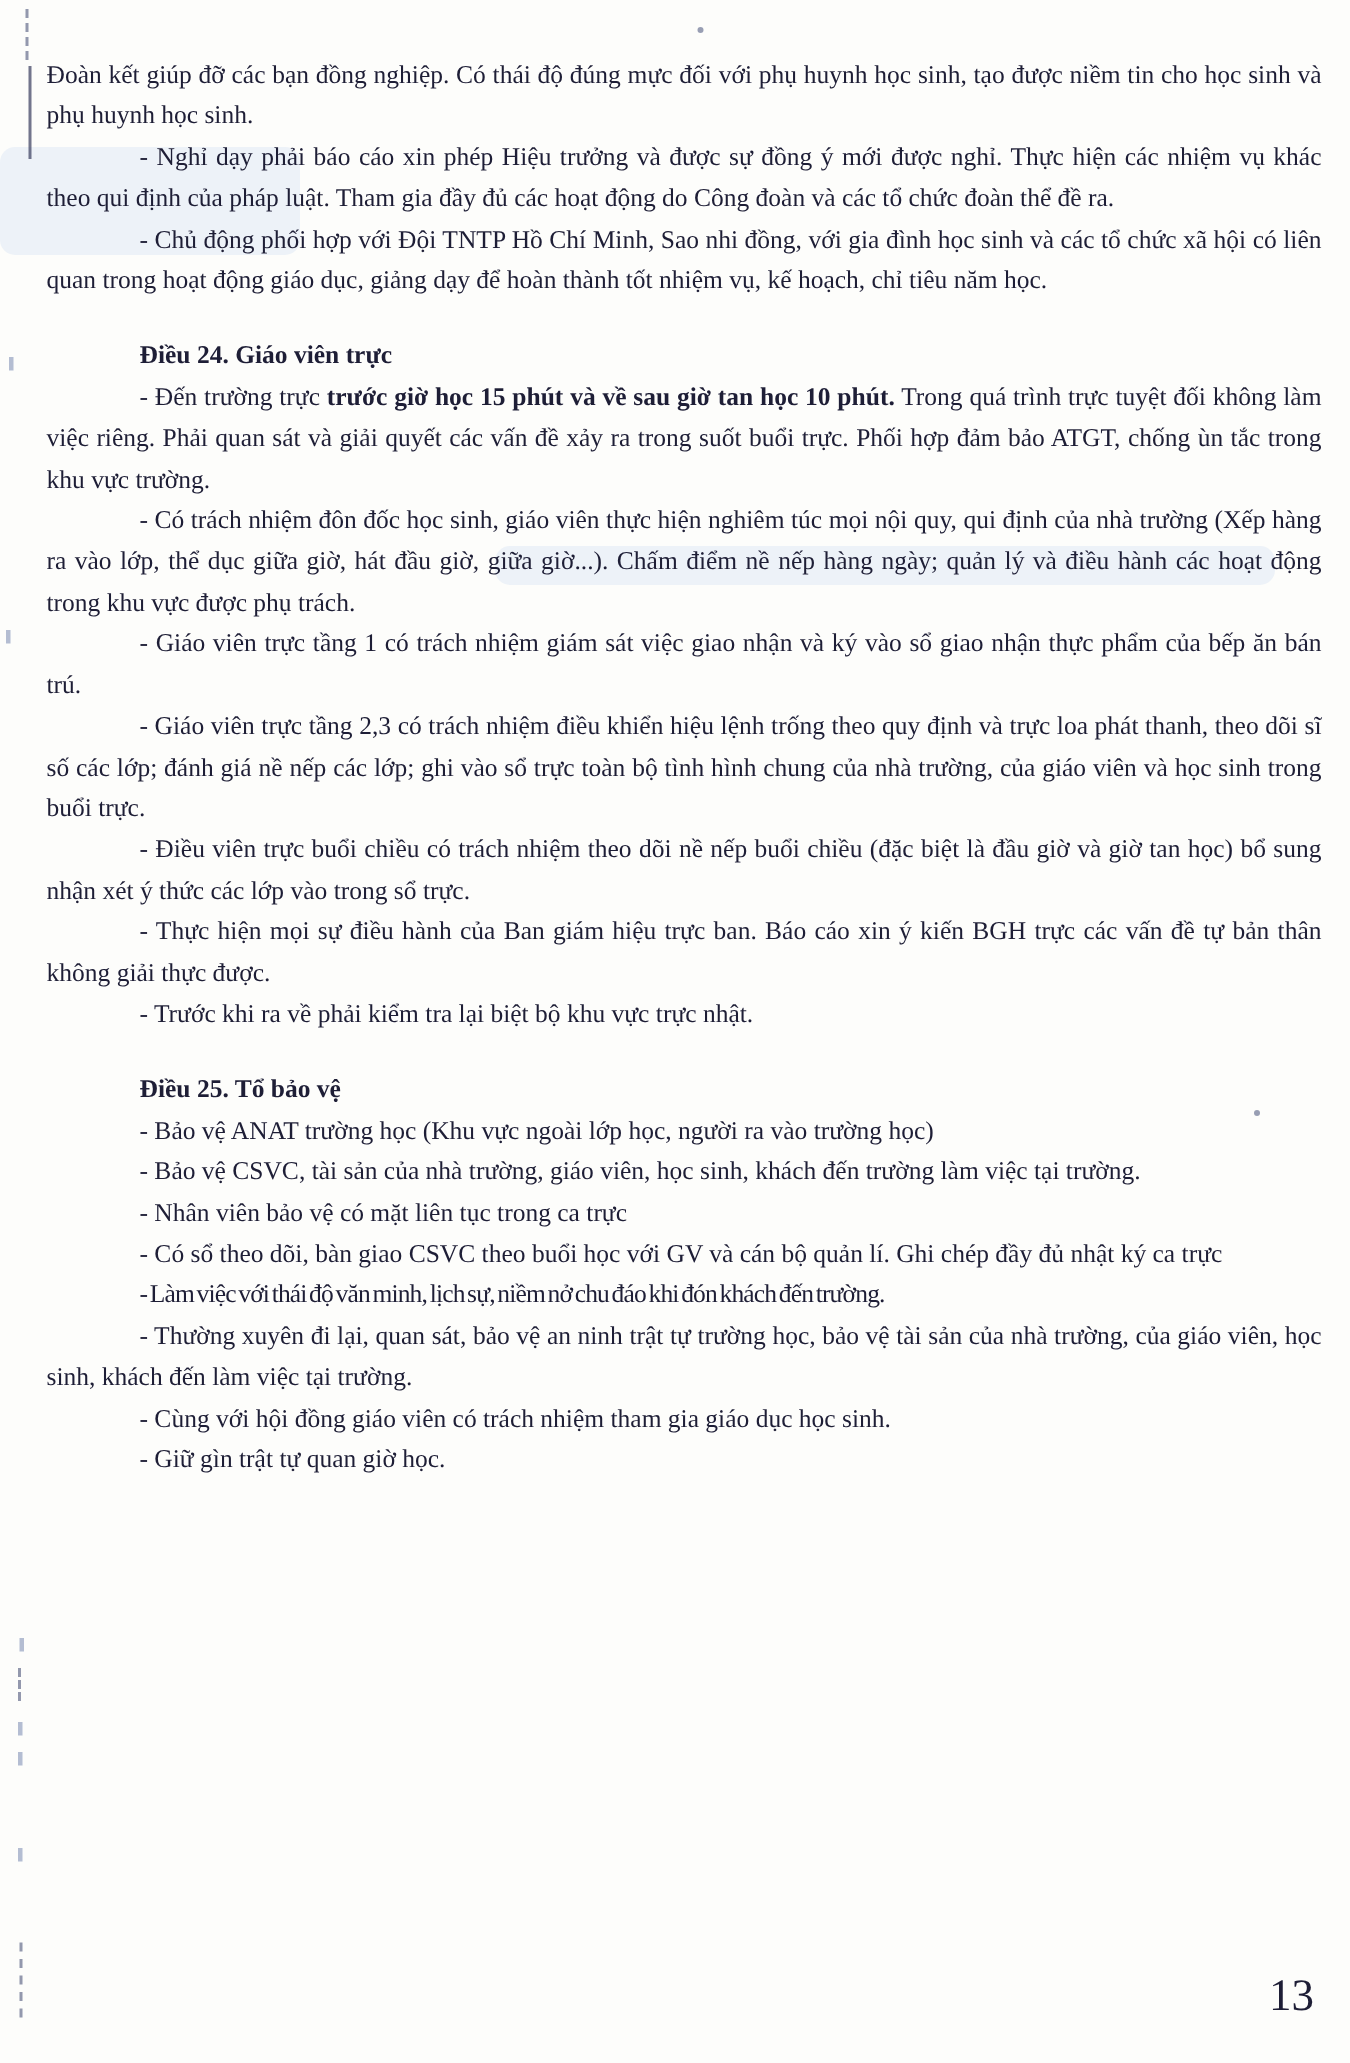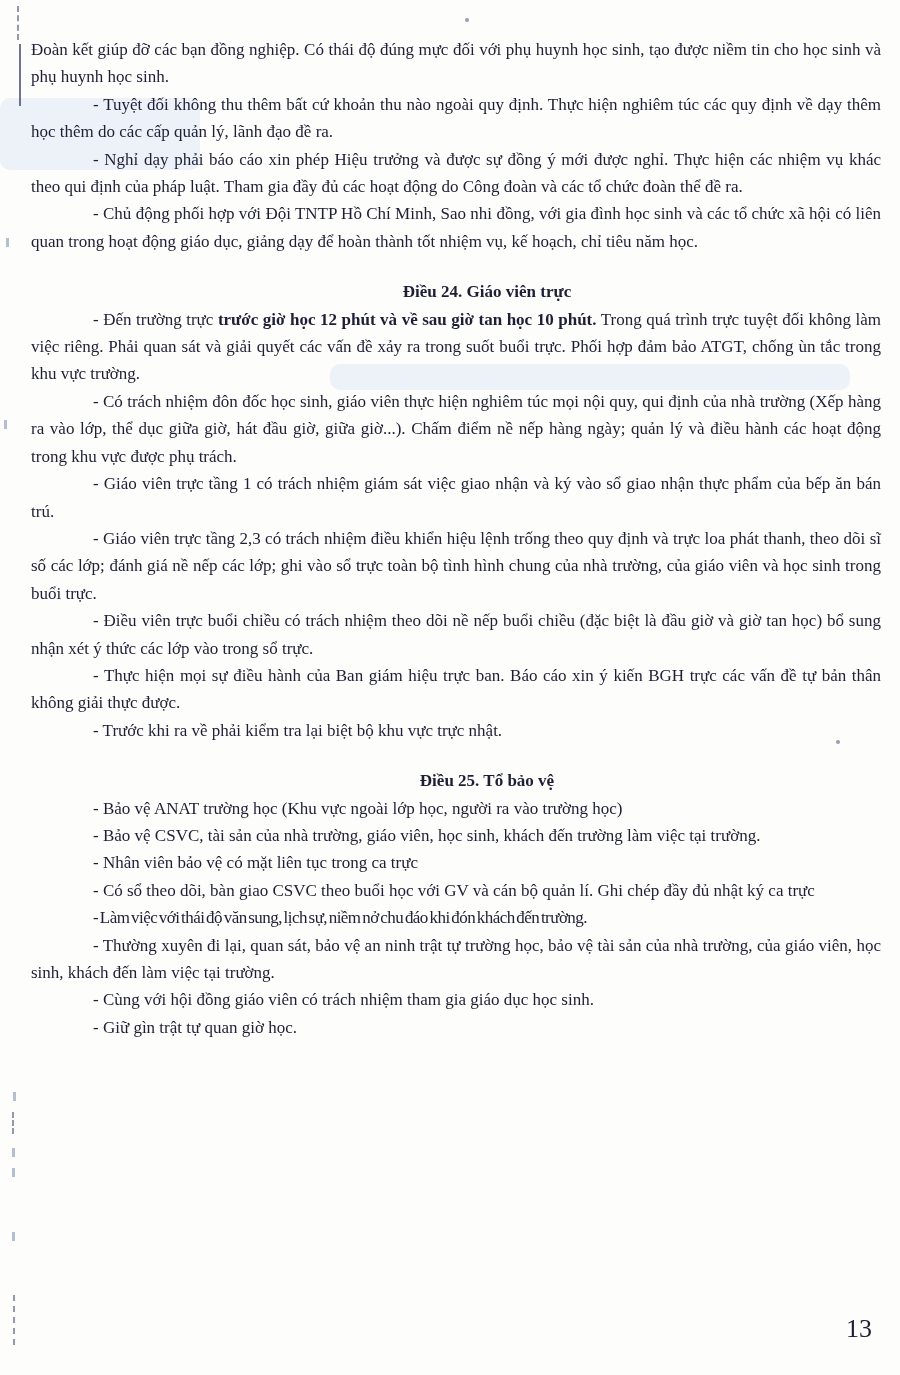--- a/index.html
+++ b/index.html
@@ -33,35 +33,35 @@
   .text-block p {
     margin: 0;
     padding: 0;
   }
   .text-block p.indent {
     text-indent: 62px;
   }
   .text-block p.heading {
     font-weight: bold;
     text-indent: 62px;
-    text-align: center;
+    text-align: left;
     margin-top: 23px;
   }
   .text-block p.tight {
     letter-spacing: -0.55px;
     word-spacing: -2px;
   }
   .text-block span.b {
     font-weight: bold;
   }
   .page-number {
     position: absolute;
     left: 846px;
     top: 1314px;
-    font-size: 26px;
+    font-size: 30px;
     font-family: "Liberation Serif", "DejaVu Serif", serif;
     color: var(--ink);
   }
   
   .art { position: absolute; pointer-events: none; }
   .dash-v { width: 0; border-left: 2px dashed rgba(60, 70, 110, 0.55); }
   .bar-v  { width: 2px; background: rgba(40, 45, 80, 0.65); }
   .tick   { width: 3px; height: 9px; background: rgba(90, 110, 160, 0.45); }
   .speck  { width: 4px; height: 4px; border-radius: 50%; background: rgba(70, 80, 120, 0.55); }
   .smudge { background: rgba(198, 216, 240, 0.28); border-radius: 10px; }
@@ -81,37 +81,36 @@
   <div class="art speck" style="left:836px; top:740px;"></div>
   <div class="art tick" style="left:13px; top:1092px;"></div>
   <div class="art dash-v" style="left:12px; top:1112px; height:22px;"></div>
   <div class="art tick" style="left:12px; top:1148px;"></div>
   <div class="art tick" style="left:12px; top:1168px;"></div>
   <div class="art tick" style="left:12px; top:1232px;"></div>
   <div class="art dash-v" style="left:13px; top:1295px; height:50px;"></div>
 
   <main class="text-block" id="doc-body">
       <p><span>Đoàn kết giúp đỡ các bạn đồng nghiệp. Có thái độ đúng mực đối với phụ huynh học sinh, tạo được niềm tin cho học sinh và phụ huynh học sinh.</span></p>
-      <p class="indent"><span>- Tuyệt đối không thu thêm bất cứ khoản thu nào ngoài quy định. Thực hiện nghiêm túc các quy định về dạy thêm học thêm do các cấp quản lý, lãnh đạo đề ra.</span></p>
       <p class="indent"><span>- Nghỉ dạy phải báo cáo xin phép Hiệu trưởng và được sự đồng ý mới được nghỉ. Thực hiện các nhiệm vụ khác theo qui định của pháp luật. Tham gia đầy đủ các hoạt động do Công đoàn và các tổ chức đoàn thể đề ra.</span></p>
       <p class="indent"><span>- Chủ động phối hợp với Đội TNTP Hồ Chí Minh, Sao nhi đồng, với gia đình học sinh và các tổ chức xã hội có liên quan trong hoạt động giáo dục, giảng dạy để hoàn thành tốt nhiệm vụ, kế hoạch, chỉ tiêu năm học.</span></p>
       <p class="heading"><span class="b">Điều 24. Giáo viên trực</span></p>
-      <p class="indent"><span>- Đến trường trực </span><span class="b">trước giờ học 12 phút và về sau giờ tan học 10 phút.</span><span> Trong quá trình trực tuyệt đối không làm việc riêng. Phải quan sát và giải quyết các vấn đề xảy ra trong suốt buổi trực. Phối hợp đảm bảo ATGT, chống ùn tắc trong khu vực trường.</span></p>
+      <p class="indent"><span>- Đến trường trực </span><span class="b">trước giờ học 15 phút và về sau giờ tan học 10 phút.</span><span> Trong quá trình trực tuyệt đối không làm việc riêng. Phải quan sát và giải quyết các vấn đề xảy ra trong suốt buổi trực. Phối hợp đảm bảo ATGT, chống ùn tắc trong khu vực trường.</span></p>
       <p class="indent"><span>- Có trách nhiệm đôn đốc học sinh, giáo viên thực hiện nghiêm túc mọi nội quy, qui định của nhà trường (Xếp hàng ra vào lớp, thể dục giữa giờ, hát đầu giờ, giữa giờ...). Chấm điểm nề nếp hàng ngày; quản lý và điều hành các hoạt động trong khu vực được phụ trách.</span></p>
       <p class="indent"><span>- Giáo viên trực tầng 1 có trách nhiệm giám sát việc giao nhận và ký vào sổ giao nhận thực phẩm của bếp ăn bán trú.</span></p>
       <p class="indent"><span>- Giáo viên trực tầng 2,3 có trách nhiệm điều khiển hiệu lệnh trống theo quy định và trực loa phát thanh, theo dõi sĩ số các lớp; đánh giá nề nếp các lớp; ghi vào sổ trực toàn bộ tình hình chung của nhà trường, của giáo viên và học sinh trong buổi trực.</span></p>
       <p class="indent"><span>- Điều viên trực buổi chiều có trách nhiệm theo dõi nề nếp buổi chiều (đặc biệt là đầu giờ và giờ tan học) bổ sung nhận xét ý thức các lớp vào trong sổ trực.</span></p>
       <p class="indent"><span>- Thực hiện mọi sự điều hành của Ban giám hiệu trực ban. Báo cáo xin ý kiến BGH trực các vấn đề tự bản thân không giải thực được.</span></p>
       <p class="indent"><span>- Trước khi ra về phải kiểm tra lại biệt bộ khu vực trực nhật.</span></p>
       <p class="heading"><span class="b">Điều 25. Tổ bảo vệ</span></p>
       <p class="indent"><span>- Bảo vệ ANAT trường học (Khu vực ngoài lớp học, người ra vào trường học)</span></p>
       <p class="indent"><span>- Bảo vệ CSVC, tài sản của nhà trường, giáo viên, học sinh, khách đến trường làm việc tại trường.</span></p>
       <p class="indent"><span>- Nhân viên  bảo vệ có mặt liên tục trong ca trực</span></p>
       <p class="indent"><span>- Có sổ theo dõi, bàn giao CSVC theo buổi học với GV và cán bộ quản lí. Ghi chép đầy đủ nhật ký ca trực</span></p>
-      <p class="indent tight"><span>- Làm việc với thái độ văn sung, lịch sự, niềm nở chu đáo khi đón khách đến trường.</span></p>
+      <p class="indent tight"><span>- Làm việc với thái độ văn minh, lịch sự, niềm nở chu đáo khi đón khách đến trường.</span></p>
       <p class="indent"><span>- Thường xuyên đi lại, quan sát, bảo vệ an ninh trật tự trường học, bảo vệ tài sản của nhà trường, của giáo viên, học sinh, khách đến làm việc tại trường.</span></p>
       <p class="indent"><span>- Cùng với hội đồng giáo viên có trách nhiệm tham gia giáo dục học sinh.</span></p>
       <p class="indent"><span>- Giữ gìn trật tự quan giờ học.</span></p>
     </main>
 
   <div class="page-number">13</div>
 
 </div>
 
 </body></html>

